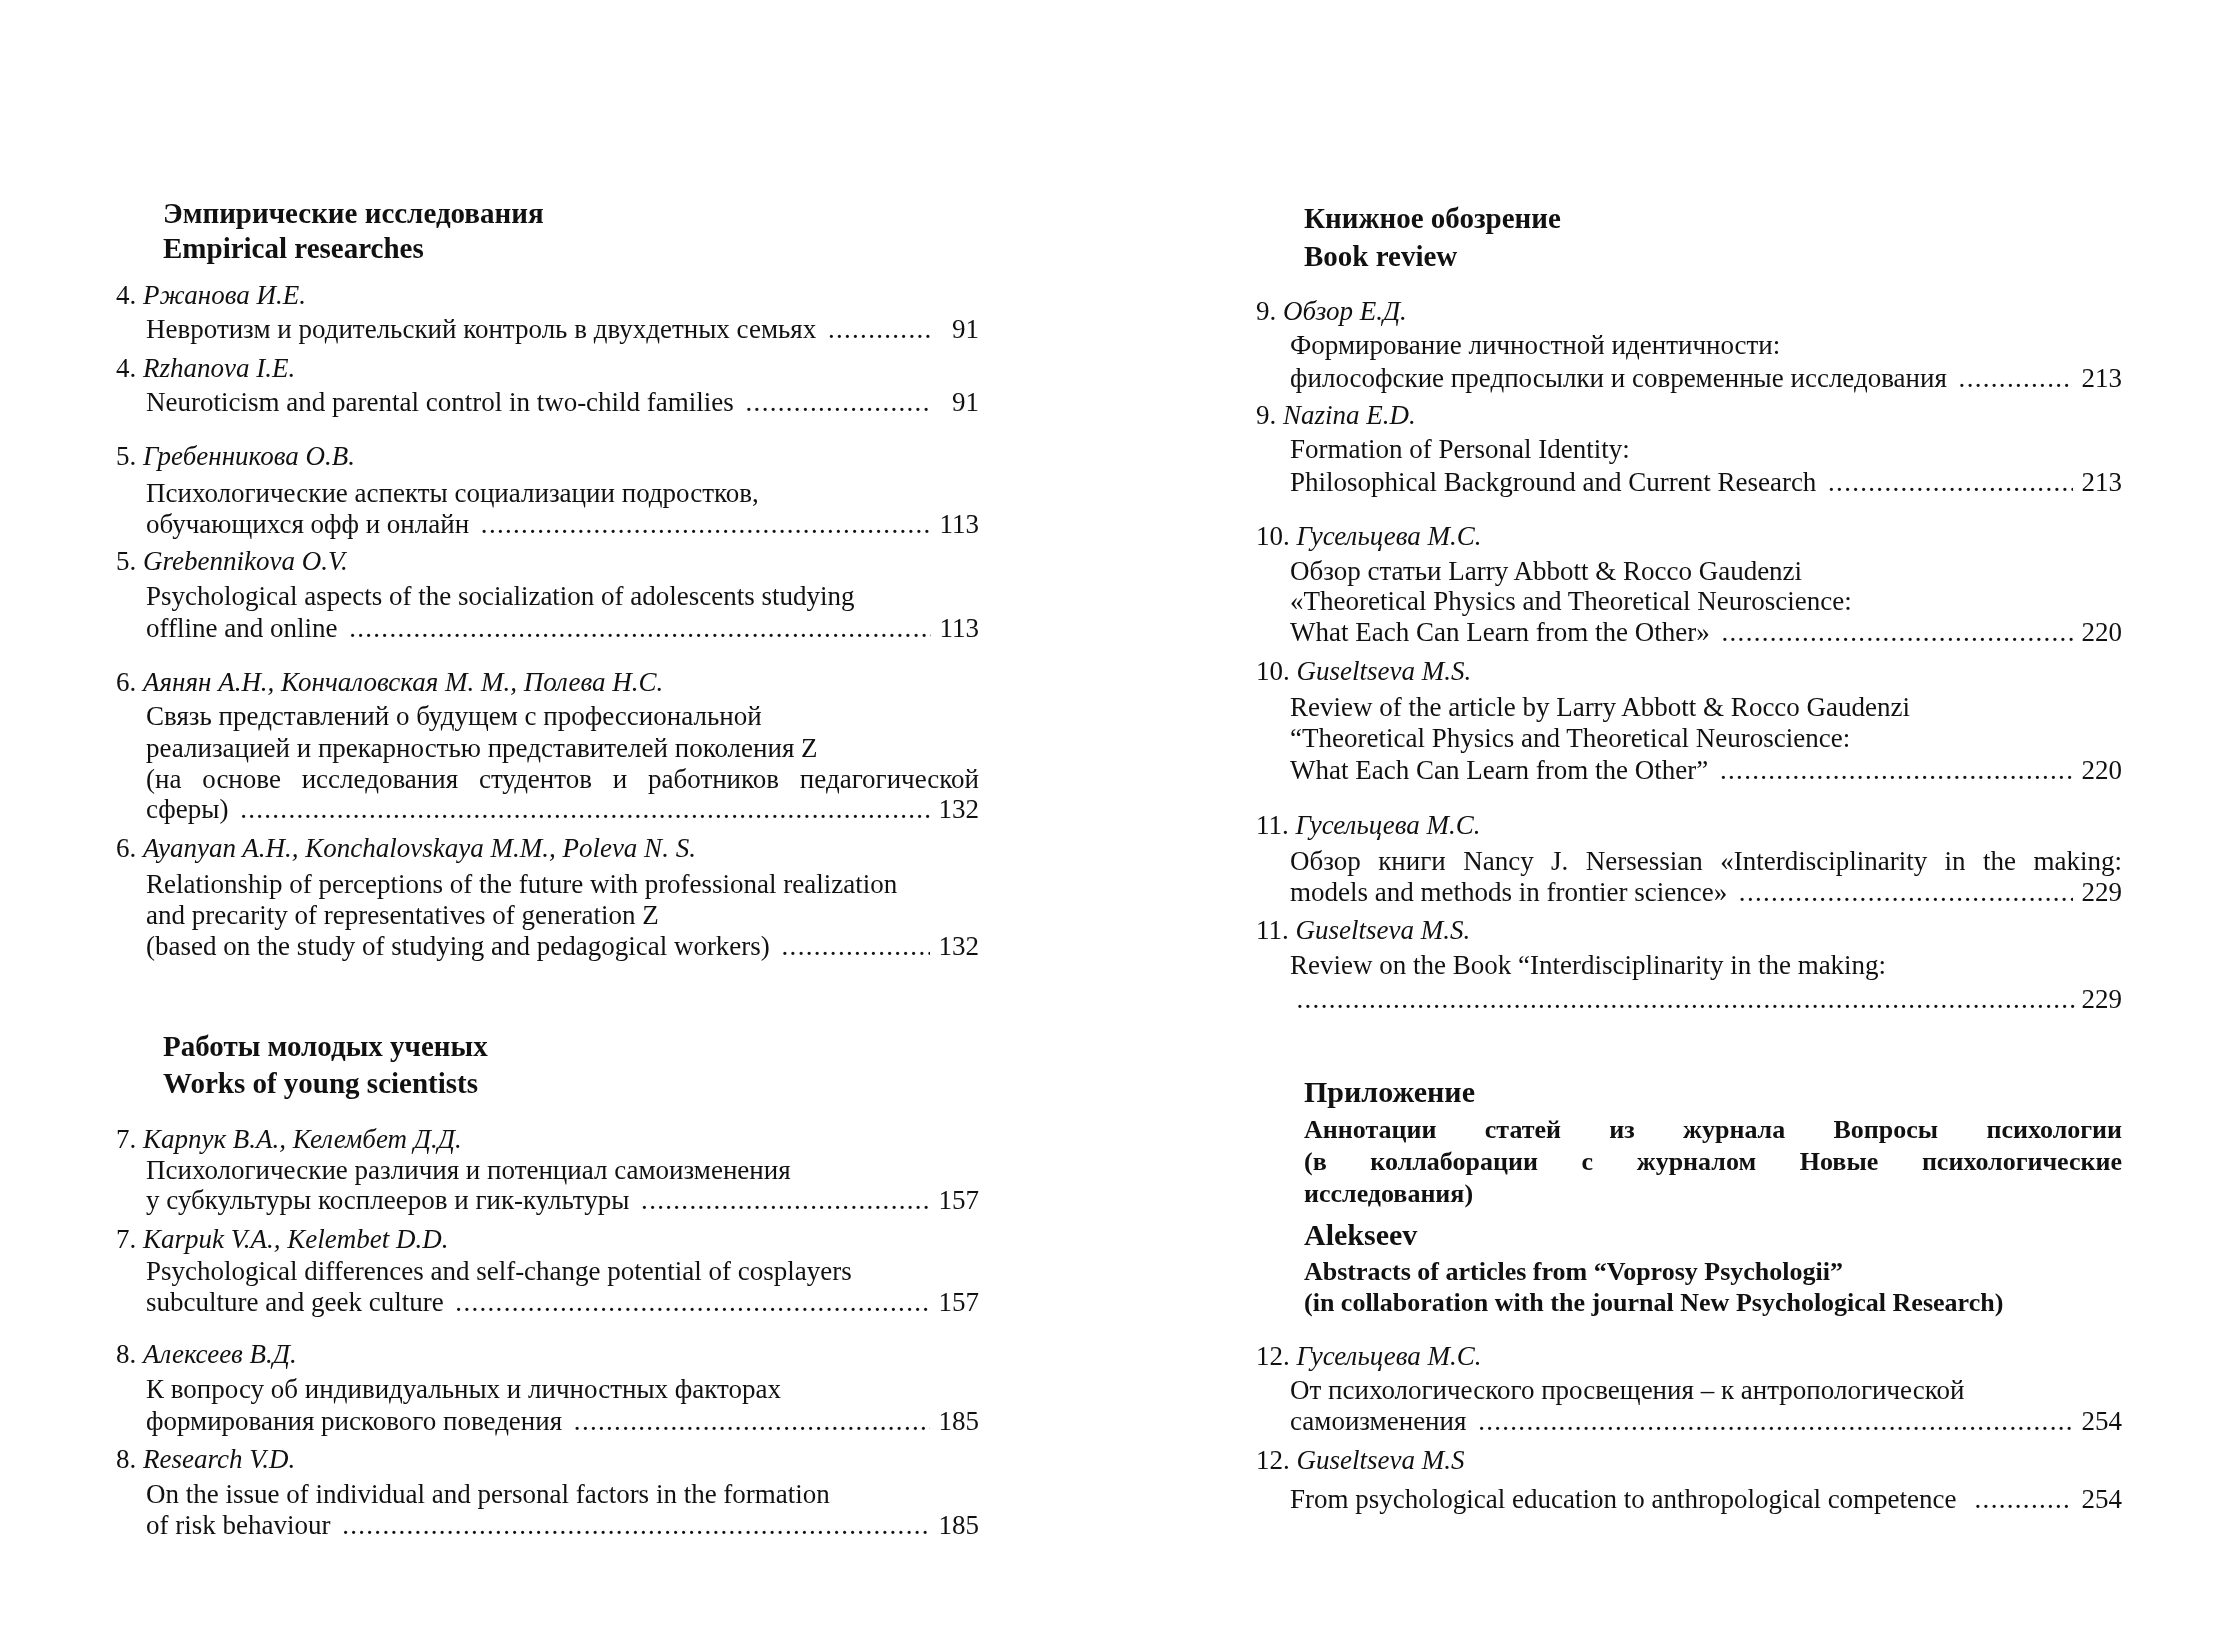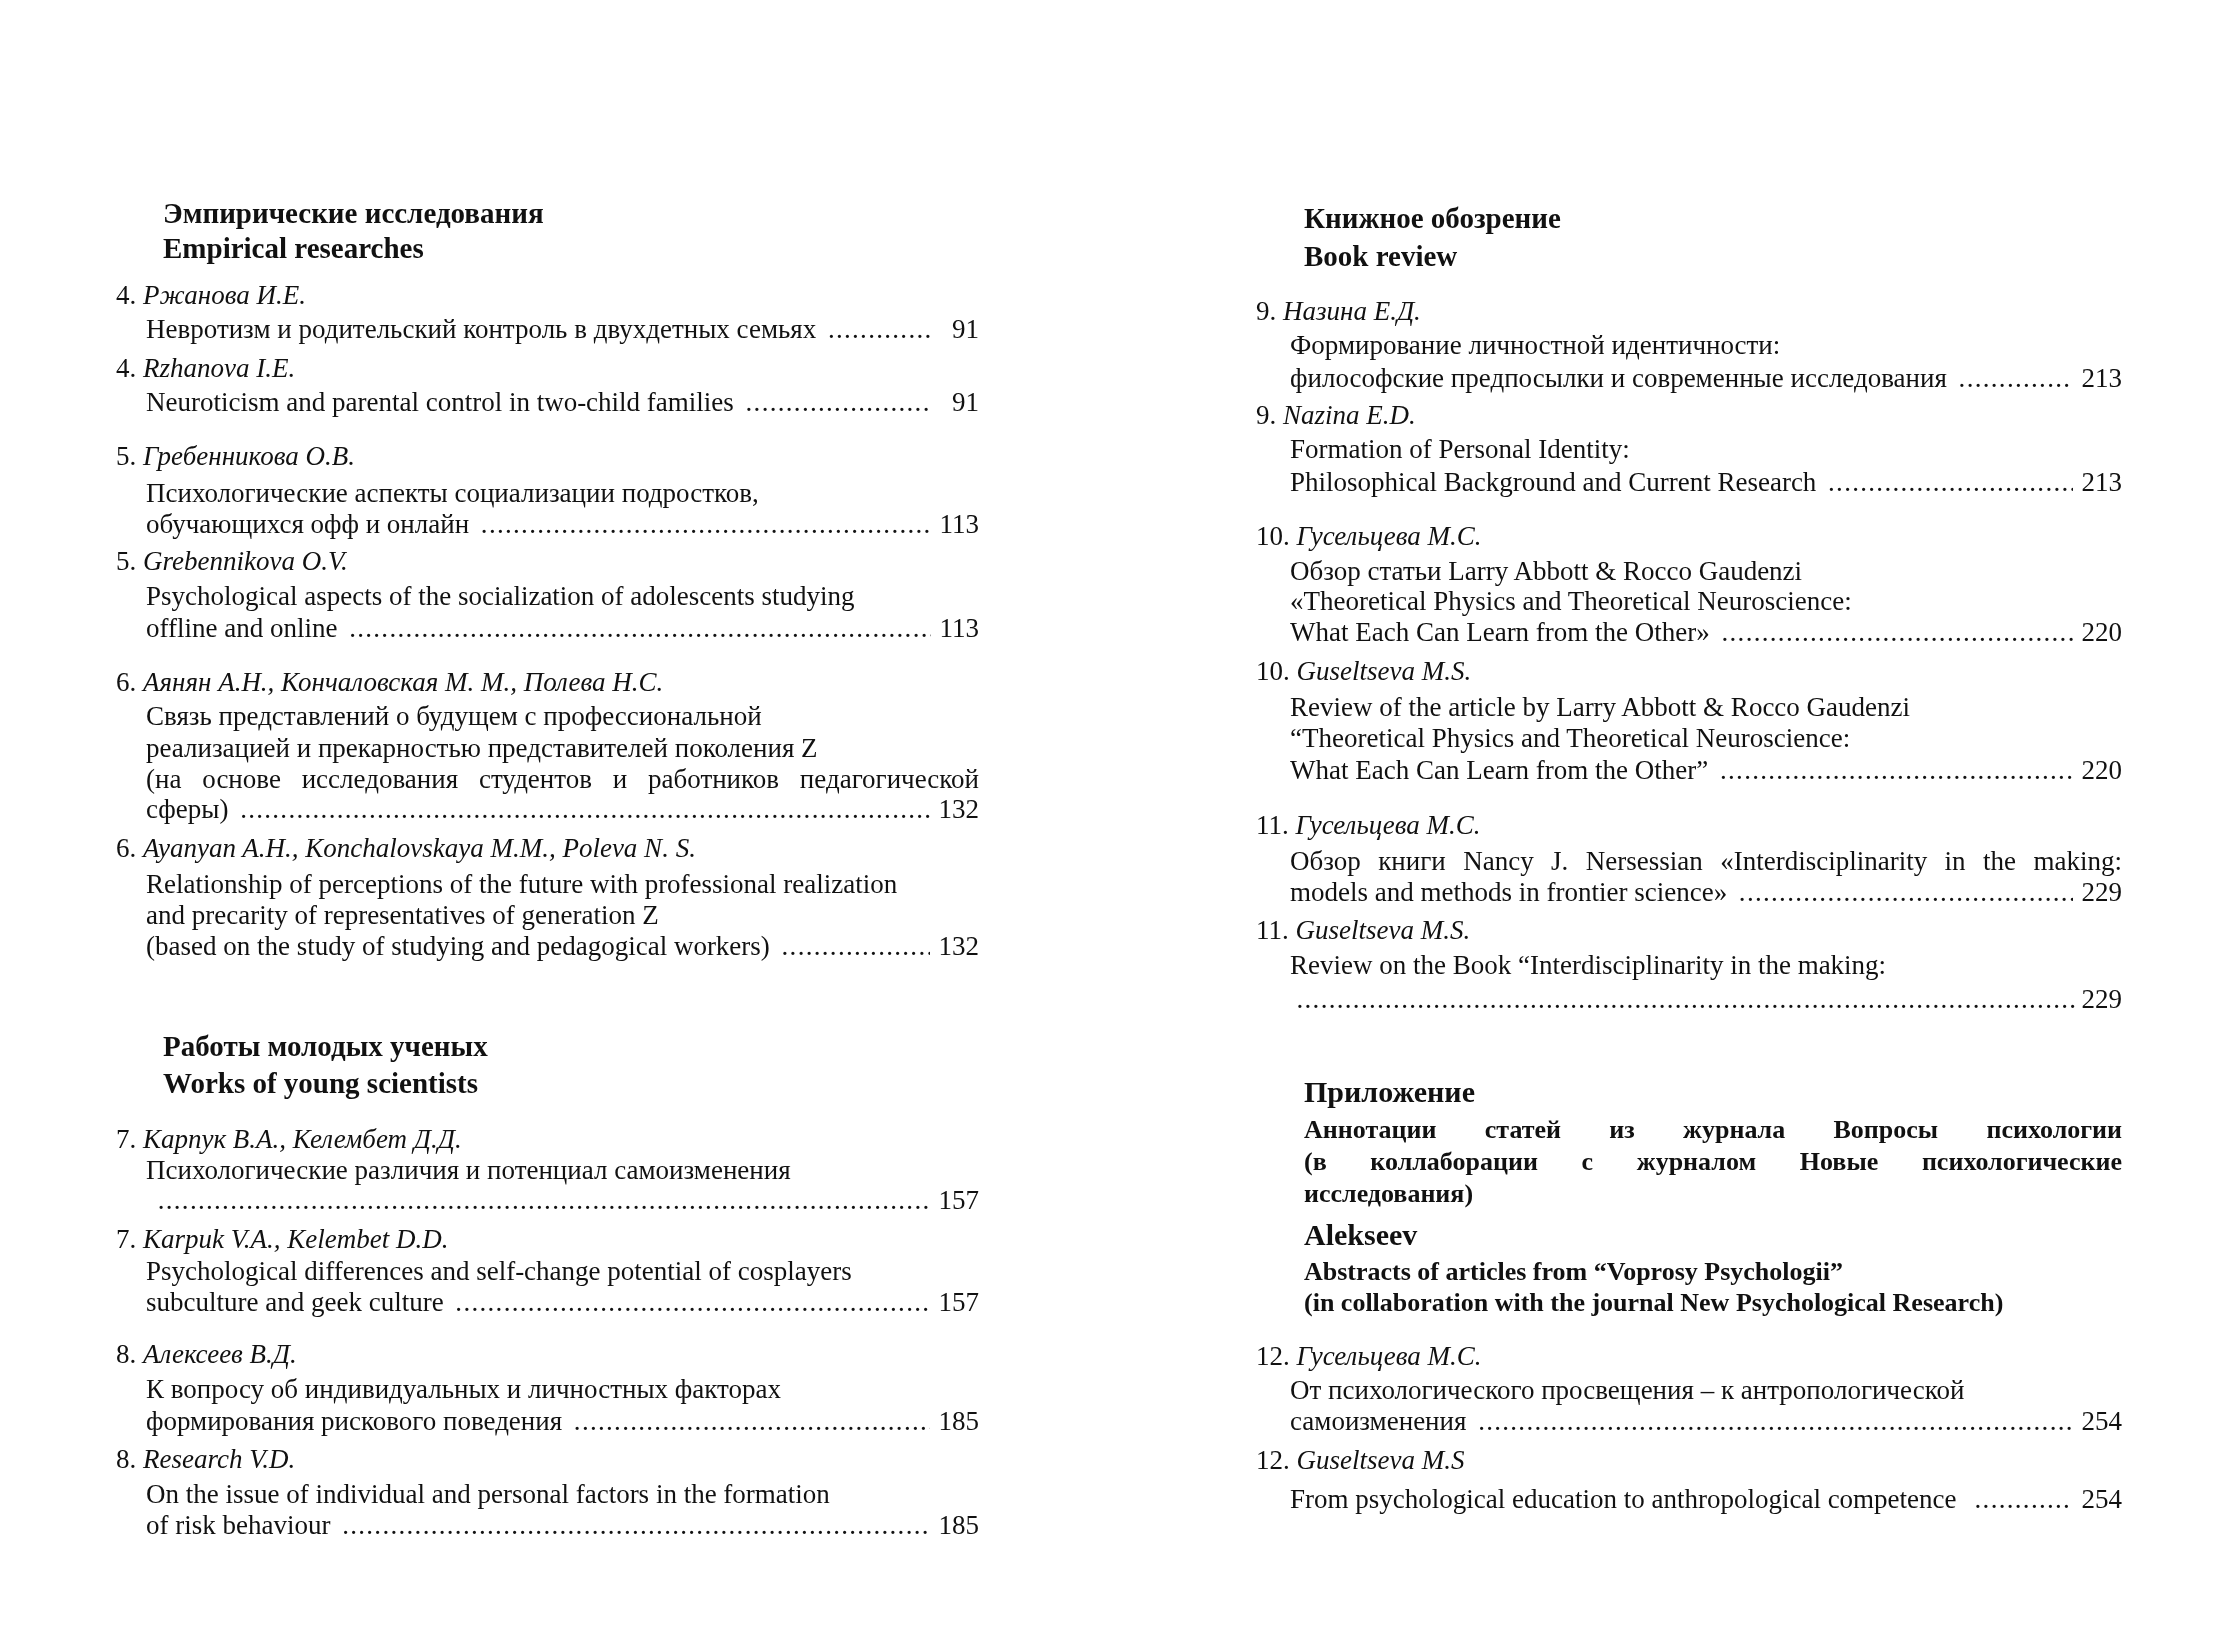--- a/index.html
+++ b/index.html
@@ -106,20 +106,21 @@
 
 <div class="ln head L-head" style="top:1029px">Работы молодых ученых</div>
 <div class="ln head L-head" style="top:1066px">Works of young scientists</div>
 
 <div class="ln L-num" style="top:1123px">
   <span class="author-num">7.</span>
   <span class="author-name">Карпук В.А., Келембет Д.Д.</span>
 </div>
 <div class="ln L-txt" style="top:1154px">Психологические различия и потенциал самоизменения</div>
 <div class="ln toc-row L-row" style="top:1184px">
+  <span class="t">у субкультуры косплееров и гик-культуры</span>
   <span class="dots"></span>
   <span class="pg">157</span>
 </div>
 <div class="ln L-num" style="top:1223px">
   <span class="author-num">7.</span>
   <span class="author-name">Karpuk V.A., Kelembet D.D.</span>
 </div>
 <div class="ln L-txt" style="top:1255px">Psychological differences and self-change potential of cosplayers</div>
 <div class="ln toc-row L-row" style="top:1286px">
   <span class="t">subculture and geek culture</span>
@@ -148,21 +149,21 @@
   <span class="pg">185</span>
 </div>
 
 <div class="page page-right"></div>
 
 <div class="ln head R-head" style="top:201px">Книжное обозрение</div>
 <div class="ln head R-head" style="top:239px">Book review</div>
 
 <div class="ln R-num" style="top:295px">
   <span class="author-num">9.</span>
-  <span class="author-name">Назина Е.Д.</span>
+  <span class="author-name">Обзор Е.Д.</span>
 </div>
 <div class="ln R-txt" style="top:329px">Формирование личностной идентичности:</div>
 <div class="ln toc-row R-row" style="top:362px">
   <span class="t">философские предпосылки и современные исследования</span>
   <span class="dots"></span>
   <span class="pg">213</span>
 </div>
 <div class="ln R-num" style="top:399px">
   <span class="author-num">9.</span>
   <span class="author-name">Nazina E.D.</span>

